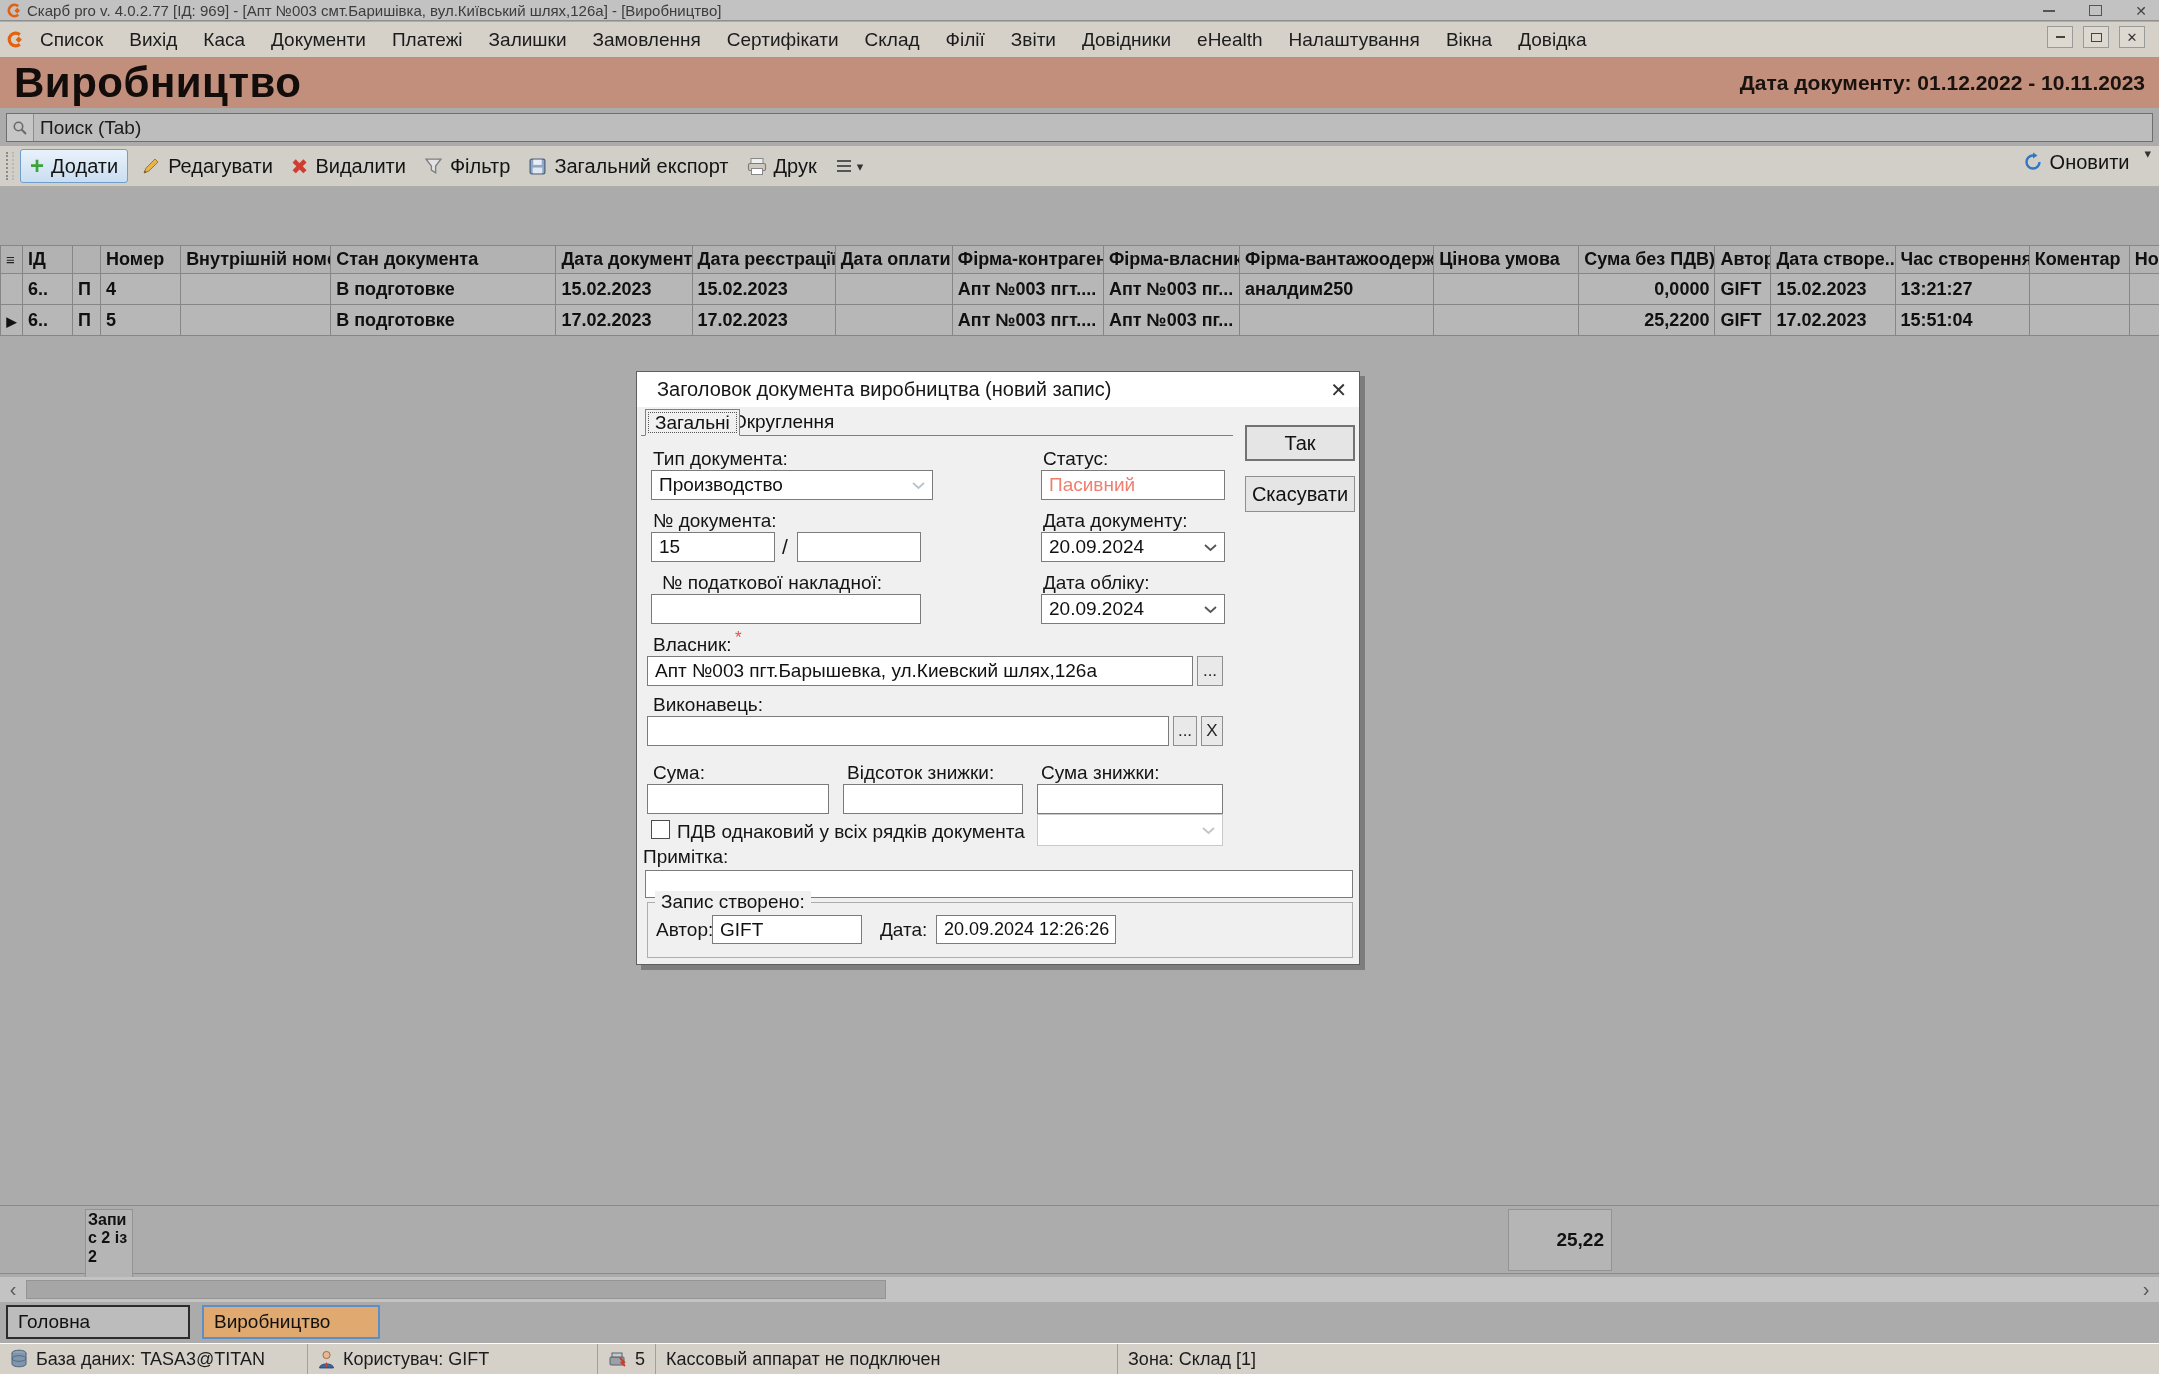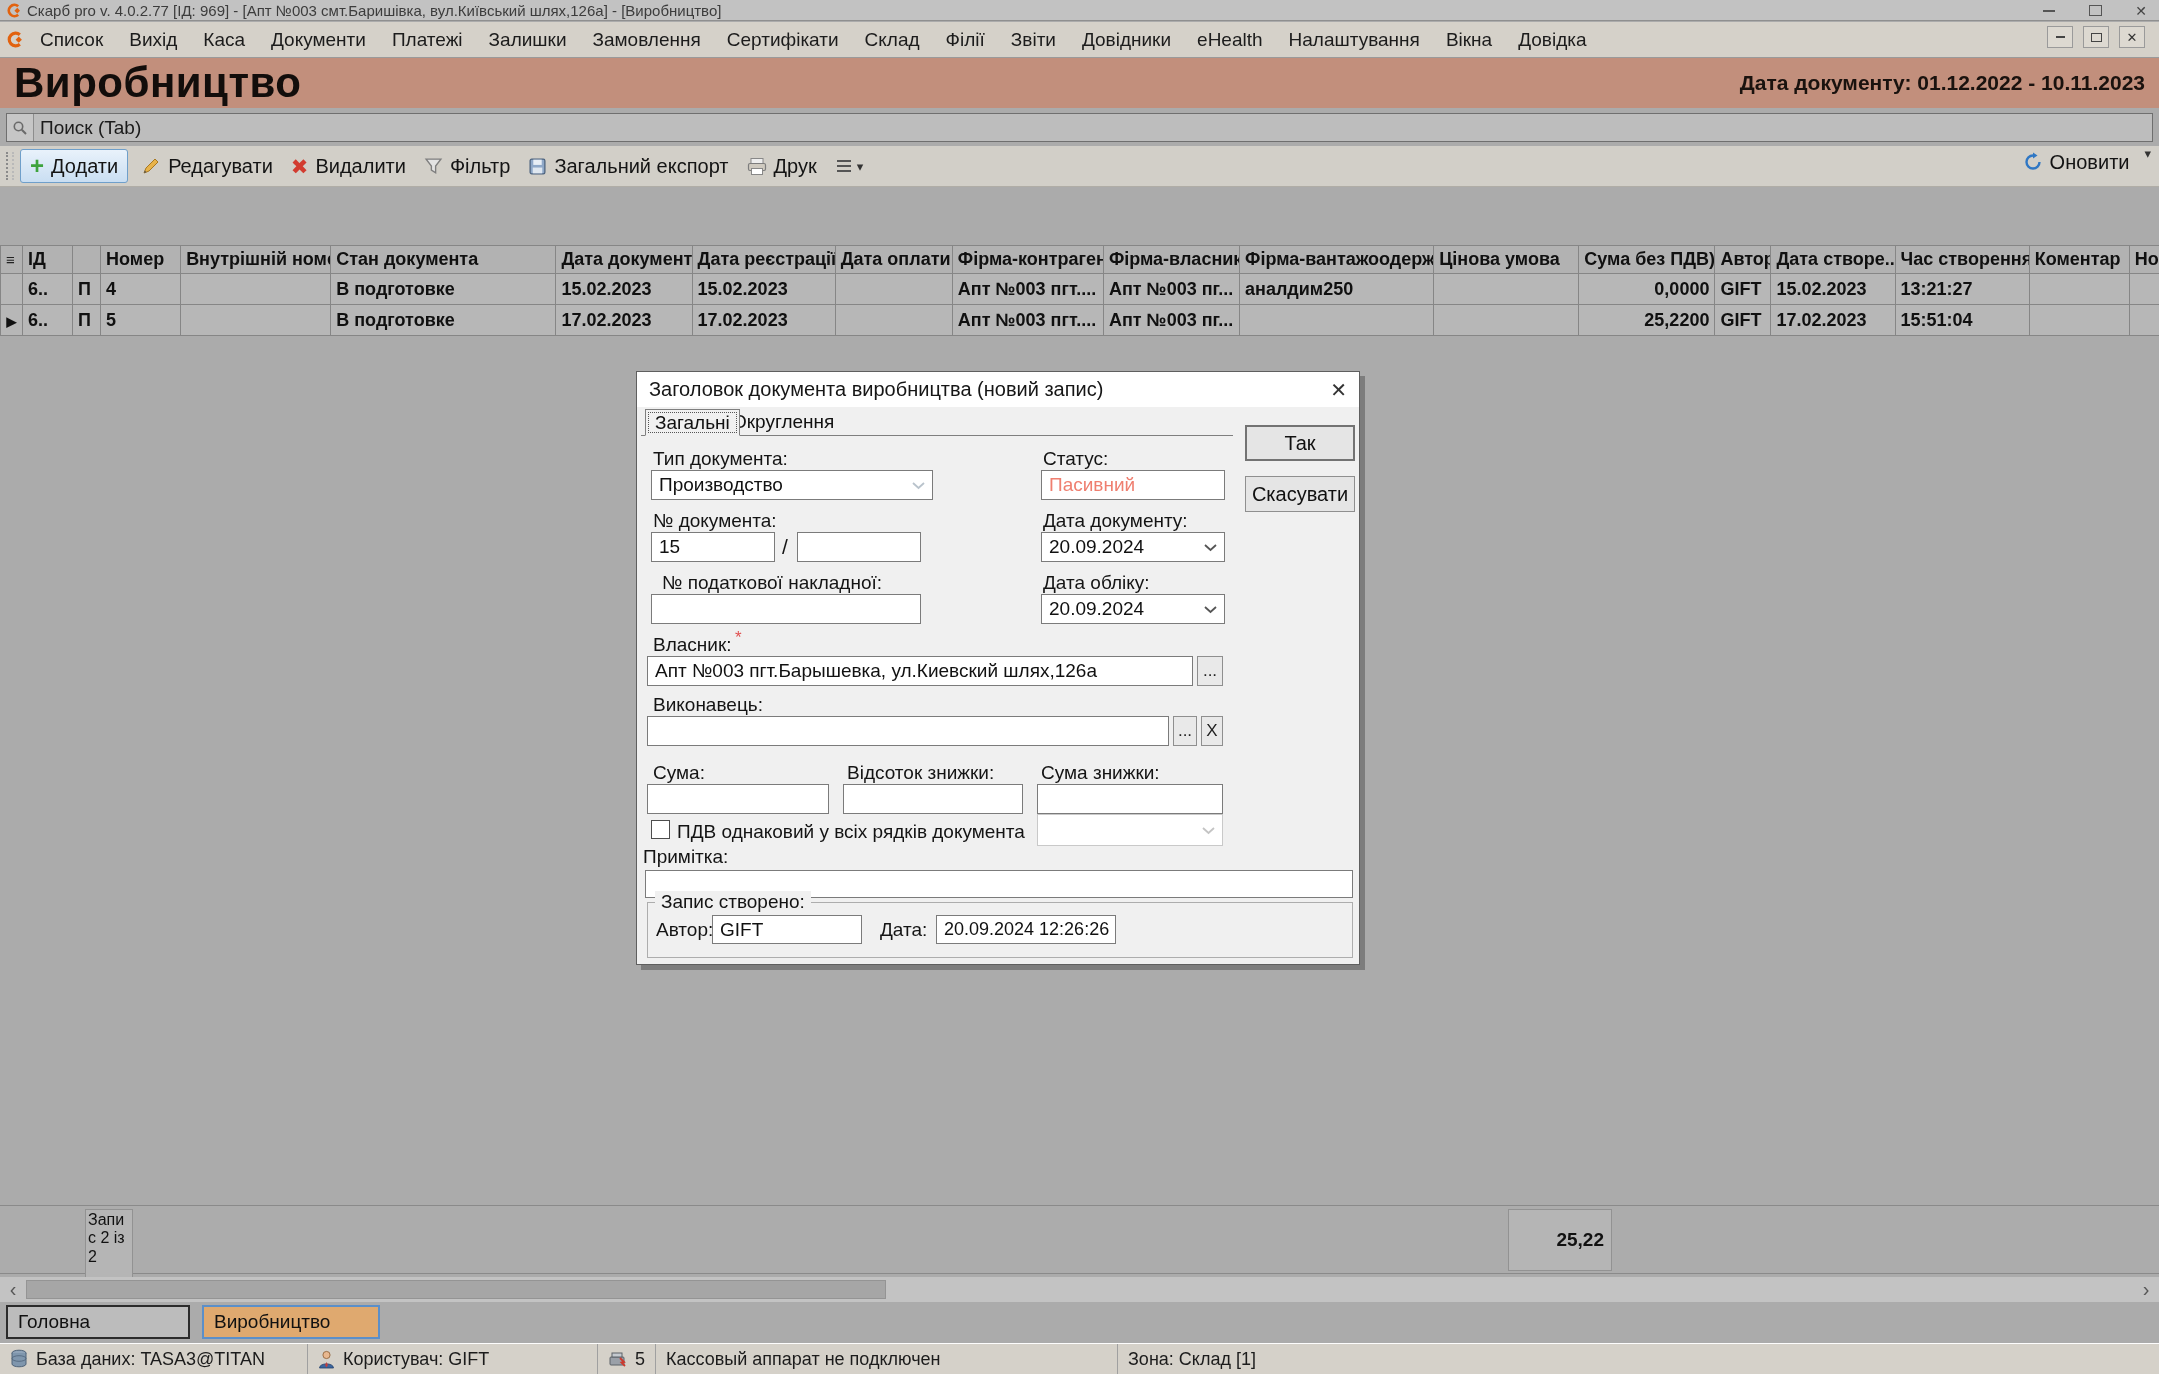--- a/index.html
+++ b/index.html
@@ -51,42 +51,42 @@
   .grid th{height:27px;background:#b2b2b2;text-align:left;}
   .grid td{height:30px;background:#b7b7b7;}
   .grid .num{text-align:right;}
   .redP{color:#cc5550;}
   .markercell{text-align:center;padding:0 2px;}
   .gridmenu-glyph{font-size:15px;color:#222;}
   .rowmarker{font-size:13px;color:#111;}
 
   
   .dialog{left:636px;top:371px;width:724px;height:594px;background:#f0f0f0;border:1px solid #5f5f5f;box-shadow:5px 5px 0 rgba(80,80,80,0.5);box-sizing:border-box;z-index:10;}
-  .dlg-titlebar{position:absolute;left:0;top:0;width:100%;height:35px;background:#ffffff;display:flex;align-items:center;padding:0 12px;box-sizing:border-box;font-size:20px;color:#161616;}
+  .dlg-titlebar{position:absolute;left:0;top:0;width:100%;height:35px;background:#ffffff;display:flex;align-items:center;padding:0 20px;box-sizing:border-box;font-size:20px;color:#161616;}
   .dlg-close{position:absolute;right:12px;top:6px;font-size:20px;color:#333;}
   .tabline{position:absolute;left:4px;top:37px;width:592px;height:26px;border-bottom:1px solid #7f7f7f;}
   .tab{position:absolute;top:37px;height:25px;display:flex;align-items:center;padding:0 9px;font-size:19px;color:#111;}
   .tab.active{background:#f0f0f0;border:1px solid #7f7f7f;border-bottom:1px solid #f0f0f0;outline:1px dotted #555;outline-offset:-4px;z-index:2;}
   .dlbl{position:absolute;font-size:19px;color:#141414;white-space:nowrap;}
   .dinp{position:absolute;height:30px;background:#fff;border:1px solid #7b7b7b;box-sizing:border-box;display:flex;align-items:center;padding:0 7px;font-size:19px;color:#111;white-space:nowrap;overflow:hidden;}
   .chev{margin-left:auto;display:flex;align-items:center;}
   .dbtn{position:absolute;width:110px;height:36px;background:#e5e5e5;display:flex;align-items:center;justify-content:center;font-size:20px;color:#111;box-sizing:border-box;}
   .dbtn-ok{border:2px solid #737373;}
   .dbtn-cancel{border:1px solid #8f8f8f;}
   .minibtn{position:absolute;height:30px;background:#e9e9e9;border:1px solid #8f8f8f;box-sizing:border-box;display:flex;align-items:center;justify-content:center;font-size:17px;color:#222;}
   .checkbox{position:absolute;width:19px;height:19px;background:#fff;border:1px solid #4d4d4d;box-sizing:border-box;}
   .groupbox{position:absolute;left:10px;top:530px;width:706px;height:56px;border:1px solid #adadad;box-sizing:border-box;}
   .grouplegend{position:absolute;left:18px;top:519px;background:#f0f0f0;padding:0 6px;font-size:19px;color:#141414;z-index:2;}
   .statusred{color:#ef7f70;}
   .disabledcombo{border:1px solid #c9c9c9;}
 
   
   .summary{left:0;top:1205px;width:2159px;height:69px;background:#acacac;border-top:1px solid #8a8a8a;border-bottom:1px solid #8a8a8a;box-sizing:border-box;}
   .sumcell{position:absolute;background:#b5b5b5;border:1px solid #929292;box-sizing:border-box;}
-  .sumcell-records{left:85px;top:3px;width:48px;height:78px;font-size:16px;font-weight:normal;color:#111;line-height:1.15;padding:1px 2px;word-break:break-all;overflow:hidden;}
+  .sumcell-records{left:85px;top:3px;width:48px;height:78px;font-size:16px;font-weight:bold;color:#111;line-height:1.15;padding:1px 2px;word-break:break-all;overflow:hidden;}
   .sumcell-total{left:1508px;top:3px;width:104px;height:62px;display:flex;align-items:center;justify-content:flex-end;padding-right:7px;font-size:19px;font-weight:bold;color:#111;}
 
   
   .hscroll{left:0;top:1277px;width:2159px;height:25px;background:#c3c3c3;}
   .scrollarrow{position:absolute;top:0;width:22px;height:25px;display:flex;align-items:center;justify-content:center;font-size:20px;color:#555;}
   .thumb{position:absolute;left:26px;top:3px;width:860px;height:19px;background:#a6a6a6;border:1px solid #949494;box-sizing:border-box;}
 
   
   .btab{position:absolute;top:1305px;height:34px;display:flex;align-items:center;padding:0 10px;font-size:19px;color:#111;box-sizing:border-box;}
   .btab-home{left:6px;width:184px;background:#bcbcbc;border:2px solid #2b2b2b;}

